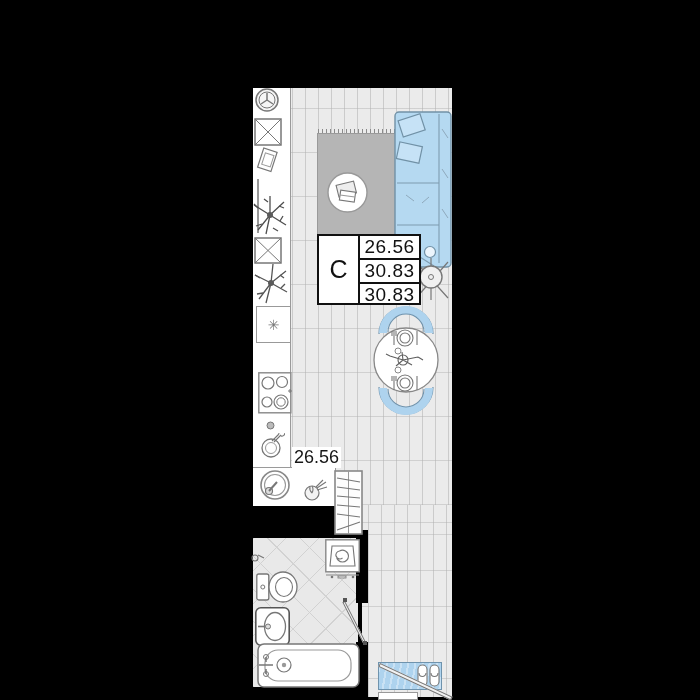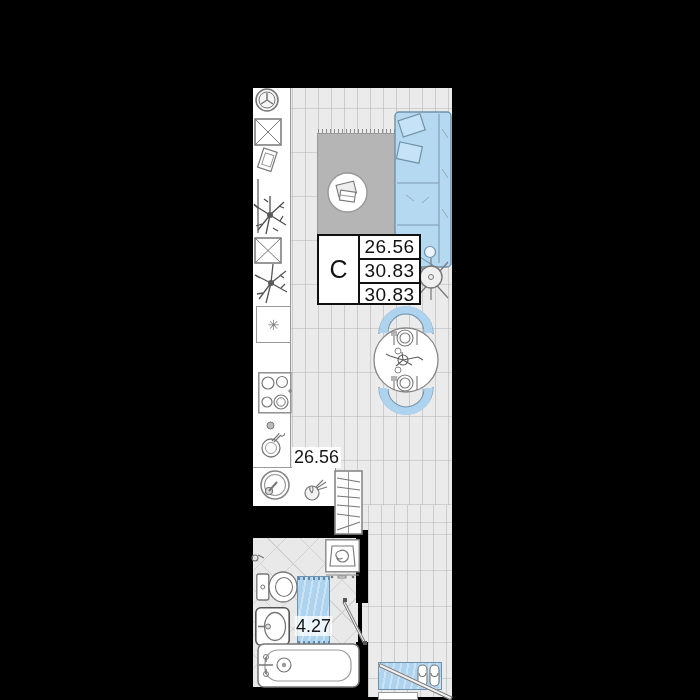--- a/index.html
+++ b/index.html
@@ -208,25 +208,20 @@
     <circle cx="6.8" cy="17" r="2" fill="none" stroke="#777" stroke-width="1"></circle>
     <ellipse cx="27" cy="17" rx="14" ry="15" fill="#fff" stroke="#777" stroke-width="1.3"></ellipse>
     <ellipse cx="28" cy="17" rx="8.5" ry="9.5" fill="none" stroke="#777" stroke-width="1.1"></ellipse>
   </svg>
   <svg class="abs" style="left:255px;top:607px;" width="35" height="39" viewBox="0 0 35 39">
     <rect x="0.8" y="0.8" width="33.4" height="37.4" rx="5" fill="#fff" stroke="#555" stroke-width="1.6"></rect>
     <ellipse cx="20" cy="19.5" rx="10.5" ry="14" fill="none" stroke="#777" stroke-width="1.3"></ellipse>
     <path d="M3 19.5 L12 19.5" stroke="#777" stroke-width="1.6"></path>
     <circle cx="13" cy="19.5" r="2.5" fill="#ddd" stroke="#777" stroke-width="1"></circle>
   </svg>
-  <div class="abs bluemat" style="left:297px;top:576px;width:31px;height:67px;">
-    <div class="abs matfringe" style="left:0;top:0;width:31px;height:3px;"></div>
-    <div class="abs matfringe" style="left:0;top:64px;width:31px;height:3px;"></div>
-    <div class="abs" style="left:-3px;top:39px;background:rgba(255,255,255,.75);font-size:18px;color:#161616;padding:0 1px;line-height:20px;">4.27</div>
-  </div>
   <svg class="abs" style="left:257px;top:643px;" width="103" height="45" viewBox="0 0 103 45">
     <rect x="1" y="1" width="101" height="43" rx="6" fill="#fff" stroke="#777" stroke-width="1.5"></rect>
     <rect x="8" y="7" width="86" height="31" rx="13" fill="none" stroke="#999" stroke-width="1.2"></rect>
     <path d="M2 22 H16 M9 14 v5 M9 26 v5" stroke="#777" stroke-width="1.5"></path>
     <circle cx="9" cy="14" r="2.5" fill="none" stroke="#777" stroke-width="1"></circle>
     <circle cx="9" cy="31" r="2.5" fill="none" stroke="#777" stroke-width="1"></circle>
     <circle cx="27" cy="22" r="7" fill="none" stroke="#777" stroke-width="1.2"></circle>
     <circle cx="27" cy="22" r="2.2" fill="#999"></circle>
   </svg>
   <div class="abs doorleaf" style="left:345px;top:601px;width:47px;height:3px;transform:rotate(63deg);transform-origin:0 0;"></div>

